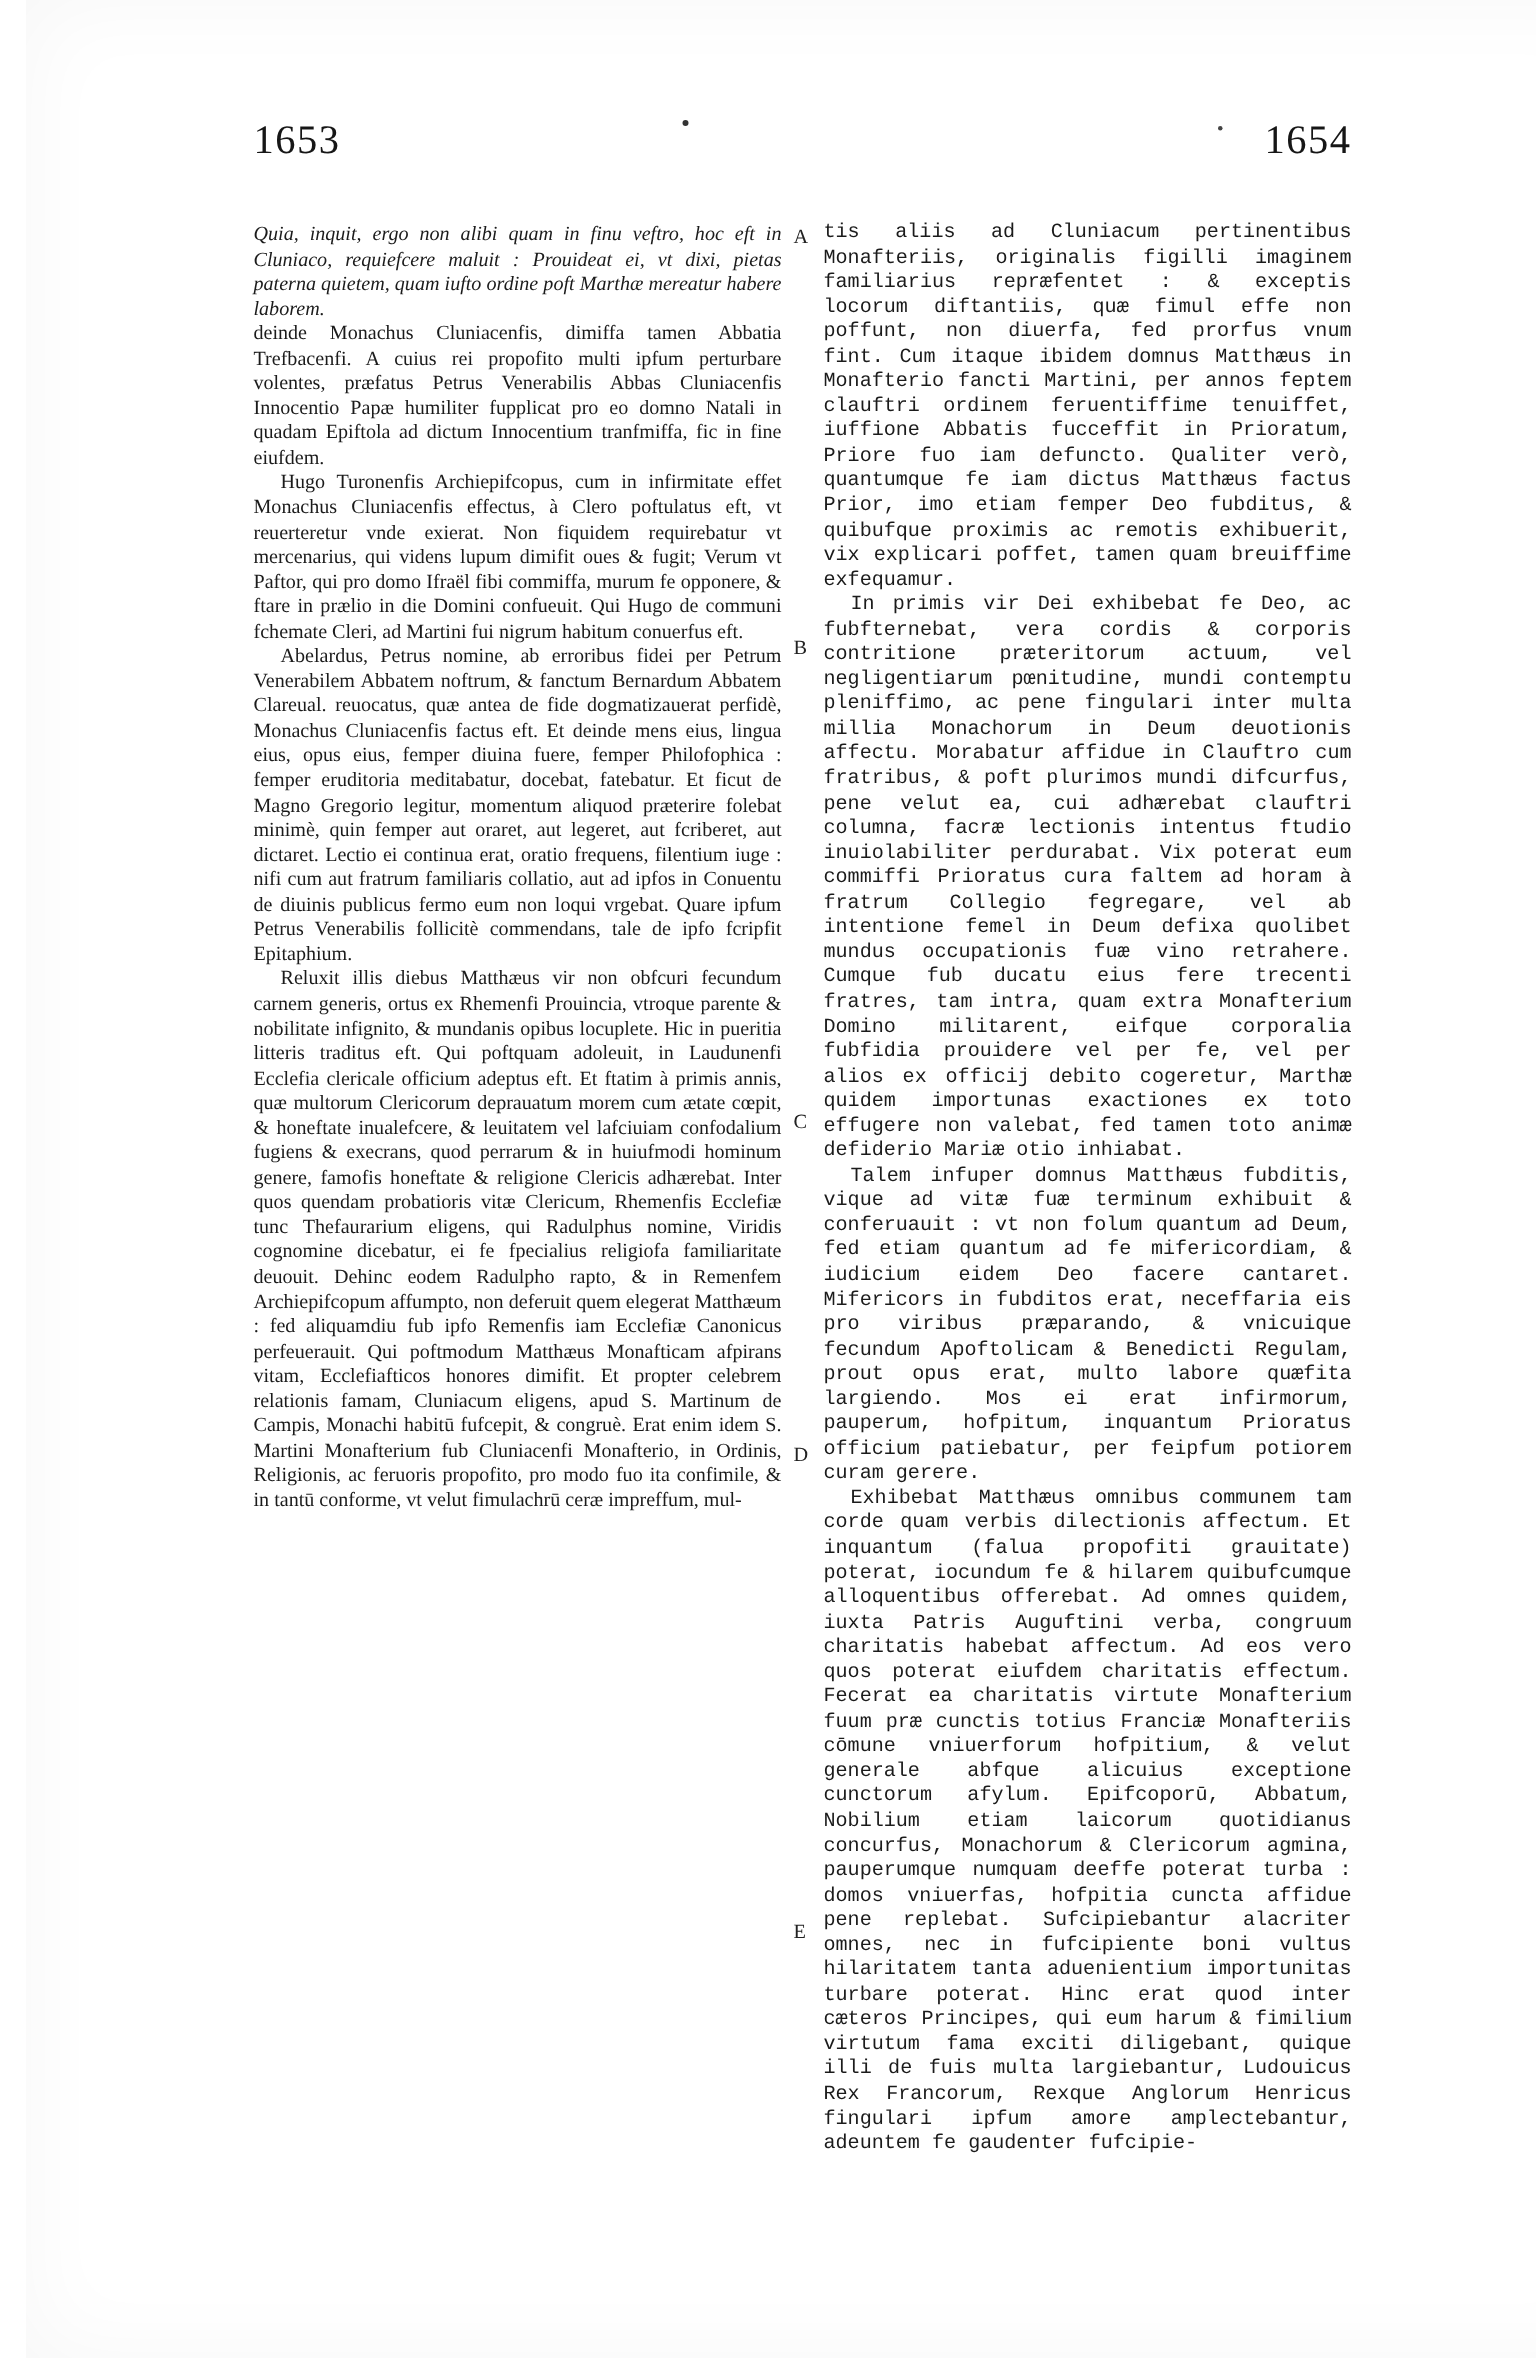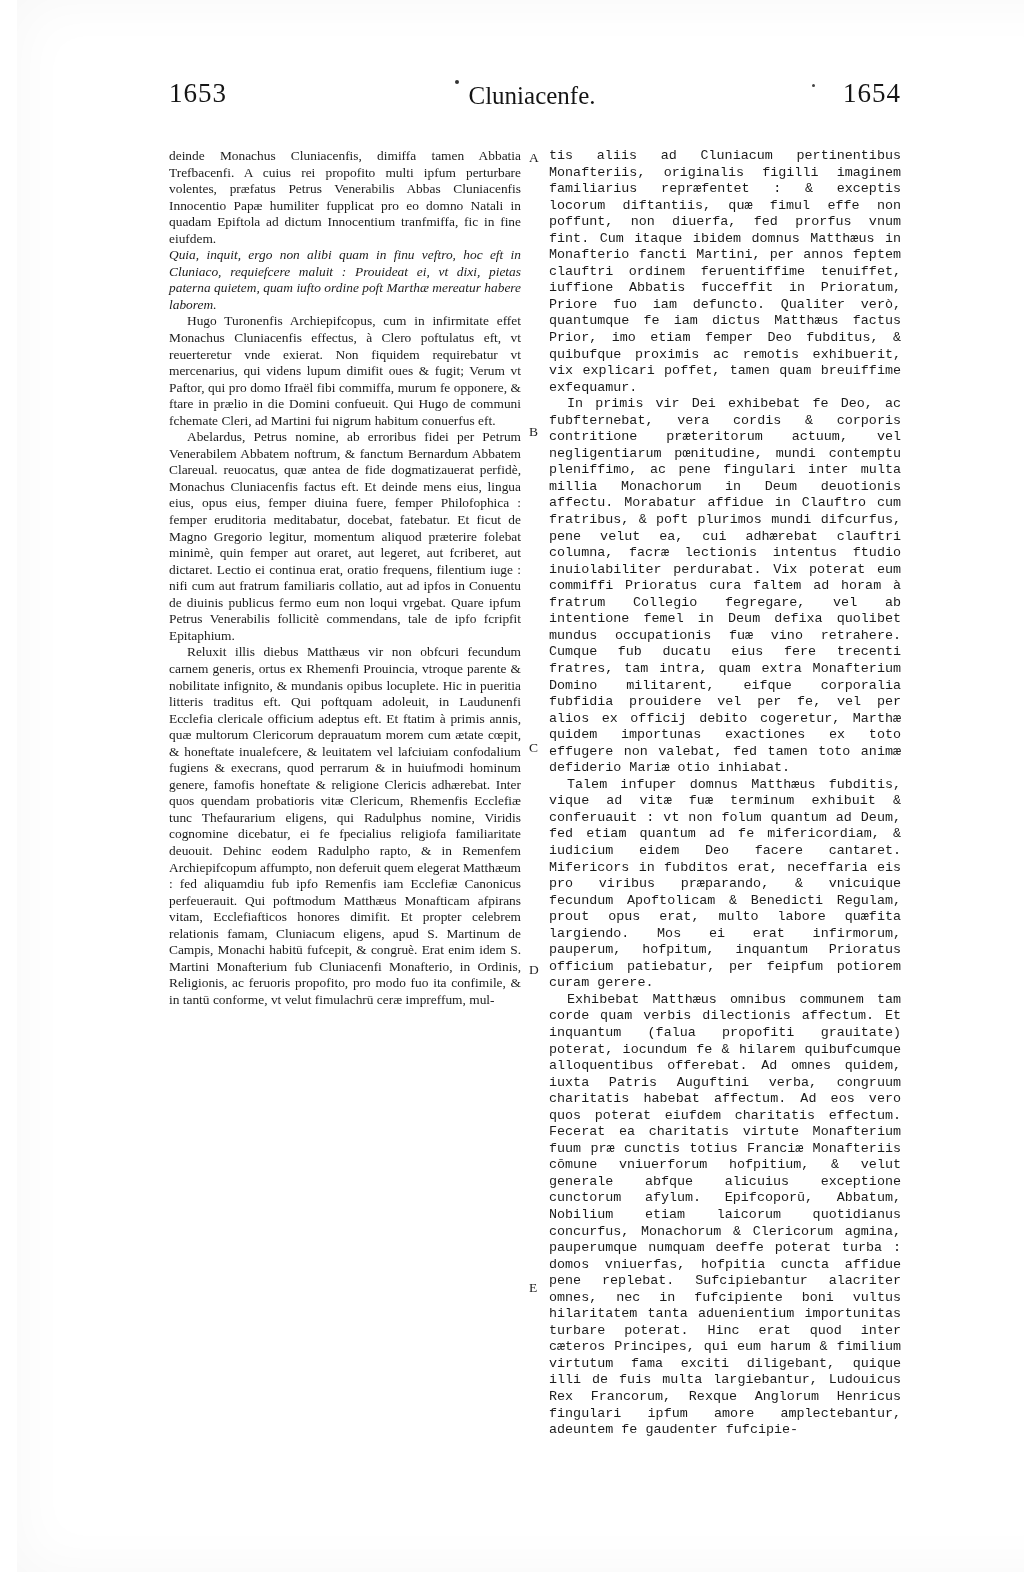--- a/index.html
+++ b/index.html
@@ -110,34 +110,33 @@
   }
 </style>
 </head>
 <body>
 
 <div class="page">
 
   <div class="header">
     <div class="folio-left">1653</div>
     <div class="header-dot"></div>
-    <div class="running-title">Cluniacenfe.</div>
     <div class="header-dot2"></div>
     <div class="folio-right">1654</div>
   </div>
 
   <div class="marg marg-A">A</div>
   <div class="marg marg-B">B</div>
   <div class="marg marg-C">C</div>
   <div class="marg marg-D">D</div>
   <div class="marg marg-E">E</div>
 
   <div class="col col-left">
+    <p class="noindent it">Quia, inquit, ergo non alibi quam in finu veftro, hoc eft in Cluniaco, requiefcere maluit : Prouideat ei, vt dixi, pietas paterna quietem, quam iufto ordine poft Marthæ mereatur habere laborem.</p>
     <p class="noindent">deinde Monachus Cluniacenfis, dimiffa tamen Abbatia Trefbacenfi. A cuius rei propofito multi ipfum perturbare volentes, præfatus Petrus Venerabilis Abbas Cluniacenfis Innocentio Papæ humiliter fupplicat pro eo domno Natali in quadam Epiftola ad dictum Innocentium tranfmiffa, fic in fine eiufdem. </p>
-    <p class="noindent it">Quia, inquit, ergo non alibi quam in finu veftro, hoc eft in Cluniaco, requiefcere maluit : Prouideat ei, vt dixi, pietas paterna quietem, quam iufto ordine poft Marthæ mereatur habere laborem.</p>
     <p>Hugo Turonenfis Archiepifcopus, cum in infirmitate effet Monachus Cluniacenfis effectus, à Clero poftulatus eft, vt reuerteretur vnde exierat. Non fiquidem requirebatur vt mercenarius, qui videns lupum dimifit oues &amp; fugit; Verum vt Paftor, qui pro domo Ifraël fibi commiffa, murum fe opponere, &amp; ftare in prælio in die Domini confueuit. Qui Hugo de communi fchemate Cleri, ad Martini fui nigrum habitum conuerfus eft.</p>
     <p>Abelardus, Petrus nomine, ab erroribus fidei per Petrum Venerabilem Abbatem noftrum, &amp; fanctum Bernardum Abbatem Clareual. reuocatus, quæ antea de fide dogmatizauerat perfidè, Monachus Cluniacenfis factus eft. Et deinde mens eius, lingua eius, opus eius, femper diuina fuere, femper Philofophica : femper eruditoria meditabatur, docebat, fatebatur. Et ficut de Magno Gregorio legitur, momentum aliquod præterire folebat minimè, quin femper aut oraret, aut legeret, aut fcriberet, aut dictaret. Lectio ei continua erat, oratio frequens, filentium iuge : nifi cum aut fratrum familiaris collatio, aut ad ipfos in Conuentu de diuinis publicus fermo eum non loqui vrgebat. Quare ipfum Petrus Venerabilis follicitè commendans, tale de ipfo fcripfit Epitaphium.</p>
     <p>Reluxit illis diebus Matthæus vir non obfcuri fecundum carnem generis, ortus ex Rhemenfi Prouincia, vtroque parente &amp; nobilitate infignito, &amp; mundanis opibus locuplete. Hic in pueritia litteris traditus eft. Qui poftquam adoleuit, in Laudunenfi Ecclefia clericale officium adeptus eft. Et ftatim à primis annis, quæ multorum Clericorum deprauatum morem cum ætate cœpit, &amp; honeftate inualefcere, &amp; leuitatem vel lafciuiam confodalium fugiens &amp; execrans, quod perrarum &amp; in huiufmodi hominum genere, famofis honeftate &amp; religione Clericis adhærebat. Inter quos quendam probatioris vitæ Clericum, Rhemenfis Ecclefiæ tunc Thefaurarium eligens, qui Radulphus nomine, Viridis cognomine dicebatur, ei fe fpecialius religiofa familiaritate deuouit. Dehinc eodem Radulpho rapto, &amp; in Remenfem Archiepifcopum affumpto, non deferuit quem elegerat Matthæum : fed aliquamdiu fub ipfo Remenfis iam Ecclefiæ Canonicus perfeuerauit. Qui poftmodum Matthæus Monafticam afpirans vitam, Ecclefiafticos honores dimifit. Et propter celebrem relationis famam, Cluniacum eligens, apud S. Martinum de Campis, Monachi habitū fufcepit, &amp; congruè. Erat enim idem S. Martini Monafterium fub Cluniacenfi Monafterio, in Ordinis, Religionis, ac feruoris propofito, pro modo fuo ita confimile, &amp; in tantū conforme, vt velut fimulachrū ceræ impreffum, mul-</p>
   </div>
 
   <div class="col col-right">
     <p class="noindent">tis aliis ad Cluniacum pertinentibus Monafteriis, originalis figilli imaginem familiarius repræfentet : &amp; exceptis locorum diftantiis, quæ fimul effe non poffunt, non diuerfa, fed prorfus vnum fint. Cum itaque ibidem domnus Matthæus in Monafterio fancti Martini, per annos feptem clauftri ordinem feruentiffime tenuiffet, iuffione Abbatis fucceffit in Prioratum, Priore fuo iam defuncto. Qualiter verò, quantumque fe iam dictus Matthæus factus Prior, imo etiam femper Deo fubditus, &amp; quibufque proximis ac remotis exhibuerit, vix explicari poffet, tamen quam breuiffime exfequamur.</p>
     <p>In primis vir Dei exhibebat fe Deo, ac fubfternebat, vera cordis &amp; corporis contritione præteritorum actuum, vel negligentiarum pœnitudine, mundi contemptu pleniffimo, ac pene fingulari inter multa millia Monachorum in Deum deuotionis affectu. Morabatur affidue in Clauftro cum fratribus, &amp; poft plurimos mundi difcurfus, pene velut ea, cui adhærebat clauftri columna, facræ lectionis intentus ftudio inuiolabiliter perdurabat. Vix poterat eum commiffi Prioratus cura faltem ad horam à fratrum Collegio fegregare, vel ab intentione femel in Deum defixa quolibet mundus occupationis fuæ vino retrahere. Cumque fub ducatu eius fere trecenti fratres, tam intra, quam extra Monafterium Domino militarent, eifque corporalia fubfidia prouidere vel per fe, vel per alios ex officij debito cogeretur, Marthæ quidem importunas exactiones ex toto effugere non valebat, fed tamen toto animæ defiderio Mariæ otio inhiabat.</p>
     <p>Talem infuper domnus Matthæus fubditis, vique ad vitæ fuæ terminum exhibuit &amp; conferuauit : vt non folum quantum ad Deum, fed etiam quantum ad fe mifericordiam, &amp; iudicium eidem Deo facere cantaret. Mifericors in fubditos erat, neceffaria eis pro viribus præparando, &amp; vnicuique fecundum Apoftolicam &amp; Benedicti Regulam, prout opus erat, multo labore quæfita largiendo. Mos ei erat infirmorum, pauperum, hofpitum, inquantum Prioratus officium patiebatur, per feipfum potiorem curam gerere.</p>
     <p>Exhibebat Matthæus omnibus communem tam corde quam verbis dilectionis affectum. Et inquantum (falua propofiti grauitate) poterat, iocundum fe &amp; hilarem quibufcumque alloquentibus offerebat. Ad omnes quidem, iuxta Patris Auguftini verba, congruum charitatis habebat affectum. Ad eos vero quos poterat eiufdem charitatis effectum. Fecerat ea charitatis virtute Monafterium fuum præ cunctis totius Franciæ Monafteriis cōmune vniuerforum hofpitium, &amp; velut generale abfque alicuius exceptione cunctorum afylum. Epifcoporū, Abbatum, Nobilium etiam laicorum quotidianus concurfus, Monachorum &amp; Clericorum agmina, pauperumque numquam deeffe poterat turba : domos vniuerfas, hofpitia cuncta affidue pene replebat. Sufcipiebantur alacriter omnes, nec in fufcipiente boni vultus hilaritatem tanta aduenientium importunitas turbare poterat. Hinc erat quod inter cæteros Principes, qui eum harum &amp; fimilium virtutum fama exciti diligebant, quique illi de fuis multa largiebantur, Ludouicus Rex Francorum, Rexque Anglorum Henricus fingulari ipfum amore amplectebantur, adeuntem fe gaudenter fufcipie-</p>

